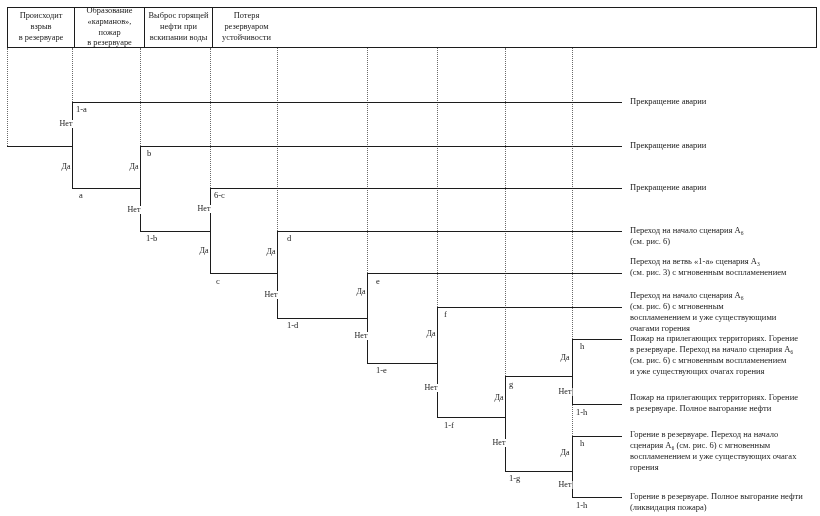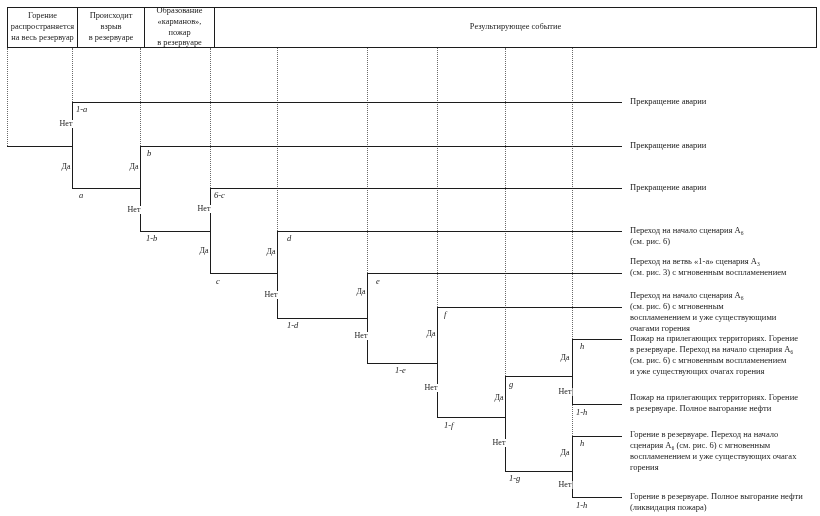--- a/index.html
+++ b/index.html
@@ -15,40 +15,42 @@
          align-items:center;justify-content:center;text-align:center;
          font-size:8.4px;line-height:1.28;white-space:pre-line;padding:1px 1px;}
   .hcell:last-child{border-right:none;}
   
   .hl{position:absolute;height:1px;background:#1c1c1c;}
   .vl{position:absolute;width:1px;background:#1c1c1c;}
   .dl{position:absolute;width:0;border-left:1px dotted #6a6a6a;}
   
   .yn{position:absolute;font-size:8px;transform:translateX(-50%);
       background:#fff;padding:0 1px;line-height:1;}
-  .bl{position:absolute;font-size:8.5px;font-style:italic;line-height:1;}
+  .bl{position:absolute;font-size:8.5px;line-height:1;}
   .out{position:absolute;left:630px;width:200px;font-size:8.5px;
        line-height:11px;white-space:pre-line;}
 </style>
 </head>
 <body>
 
 <div class="stage">
 
   <div class="hdr">
-    <div class="hcell" style="width:70px">Горение
-распространяется
-на весь резервуар</div>
     <div class="hcell" style="width:67px">Происходит
 взрыв
 в резервуаре</div>
     <div class="hcell" style="width:70px">Образование
 «карманов», пожар
 в резервуаре</div>
-    <div class="hcell" style="flex:1">Результирующее событие</div>
+    <div class="hcell" style="width:68px">Выброс горящей
+нефти при
+вскипании воды</div>
+    <div class="hcell" style="width:67px">Потеря
+резервуаром
+устойчивости</div>
   </div>
 
   <div class="dl" style="left:7px;top:48px;height:98px"></div>
   <div class="dl" style="left:72px;top:48px;height:54px"></div>
   <div class="dl" style="left:140px;top:48px;height:98px"></div>
   <div class="dl" style="left:210px;top:48px;height:140px"></div>
   <div class="dl" style="left:277px;top:48px;height:183px"></div>
   <div class="dl" style="left:367px;top:48px;height:225px"></div>
   <div class="dl" style="left:437px;top:48px;height:259px"></div>
   <div class="dl" style="left:505px;top:48px;height:328px"></div>
@@ -106,21 +108,21 @@
 
   <span class="bl" style="left:76px;top:105px">1-a</span>
   <span class="bl" style="left:79px;top:191px">a</span>
   <span class="bl" style="left:147px;top:149px">b</span>
   <span class="bl" style="left:146px;top:234px">1-b</span>
   <span class="bl" style="left:214px;top:191px">6-c</span>
   <span class="bl" style="left:216px;top:277px">c</span>
   <span class="bl" style="left:287px;top:234px">d</span>
   <span class="bl" style="left:287px;top:321px">1-d</span>
   <span class="bl" style="left:376px;top:277px">e</span>
-  <span class="bl" style="left:395px;top:366px">1-e</span>
+  <span class="bl" style="left:376px;top:366px">1-e</span>
   <span class="bl" style="left:444px;top:310px">f</span>
   <span class="bl" style="left:444px;top:421px">1-f</span>
   <span class="bl" style="left:509px;top:380px">g</span>
   <span class="bl" style="left:509px;top:474px">1-g</span>
   <span class="bl" style="left:580px;top:342px">h</span>
   <span class="bl" style="left:576px;top:408px">1-h</span>
   <span class="bl" style="left:580px;top:439px">h</span>
   <span class="bl" style="left:576px;top:501px">1-h</span>
 
   <div class="out" style="top:96px">Прекращение аварии</div>

